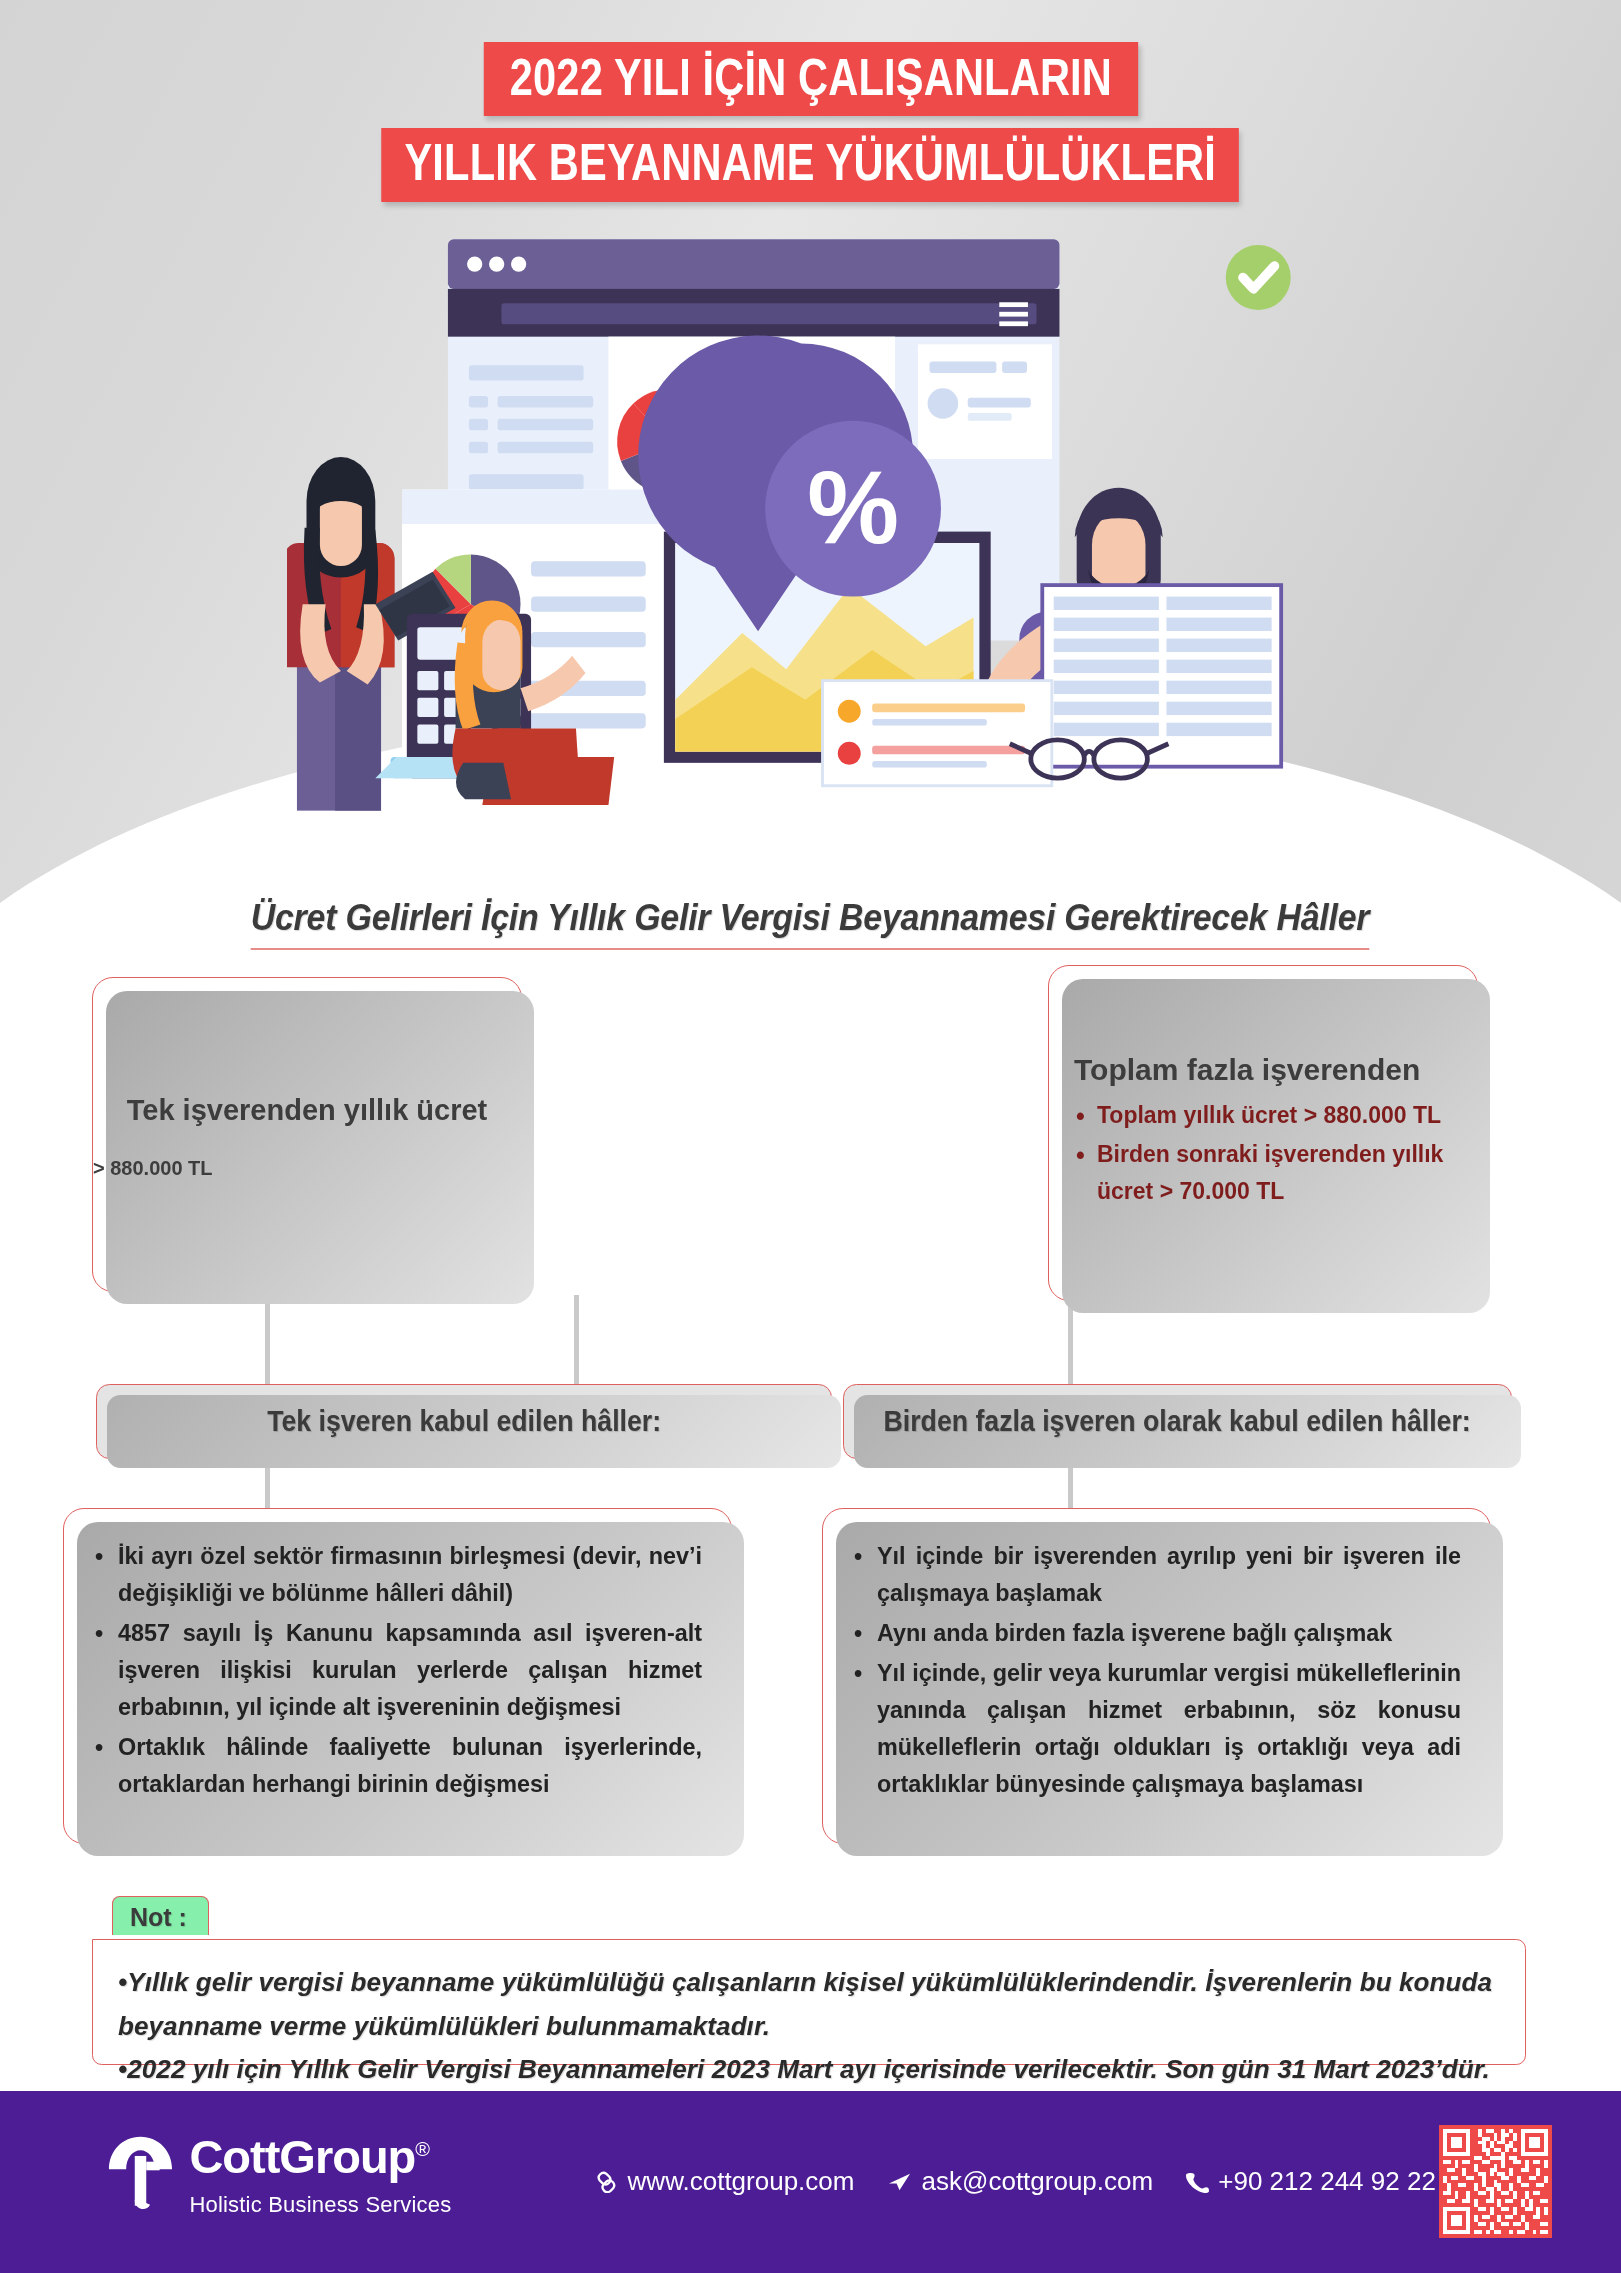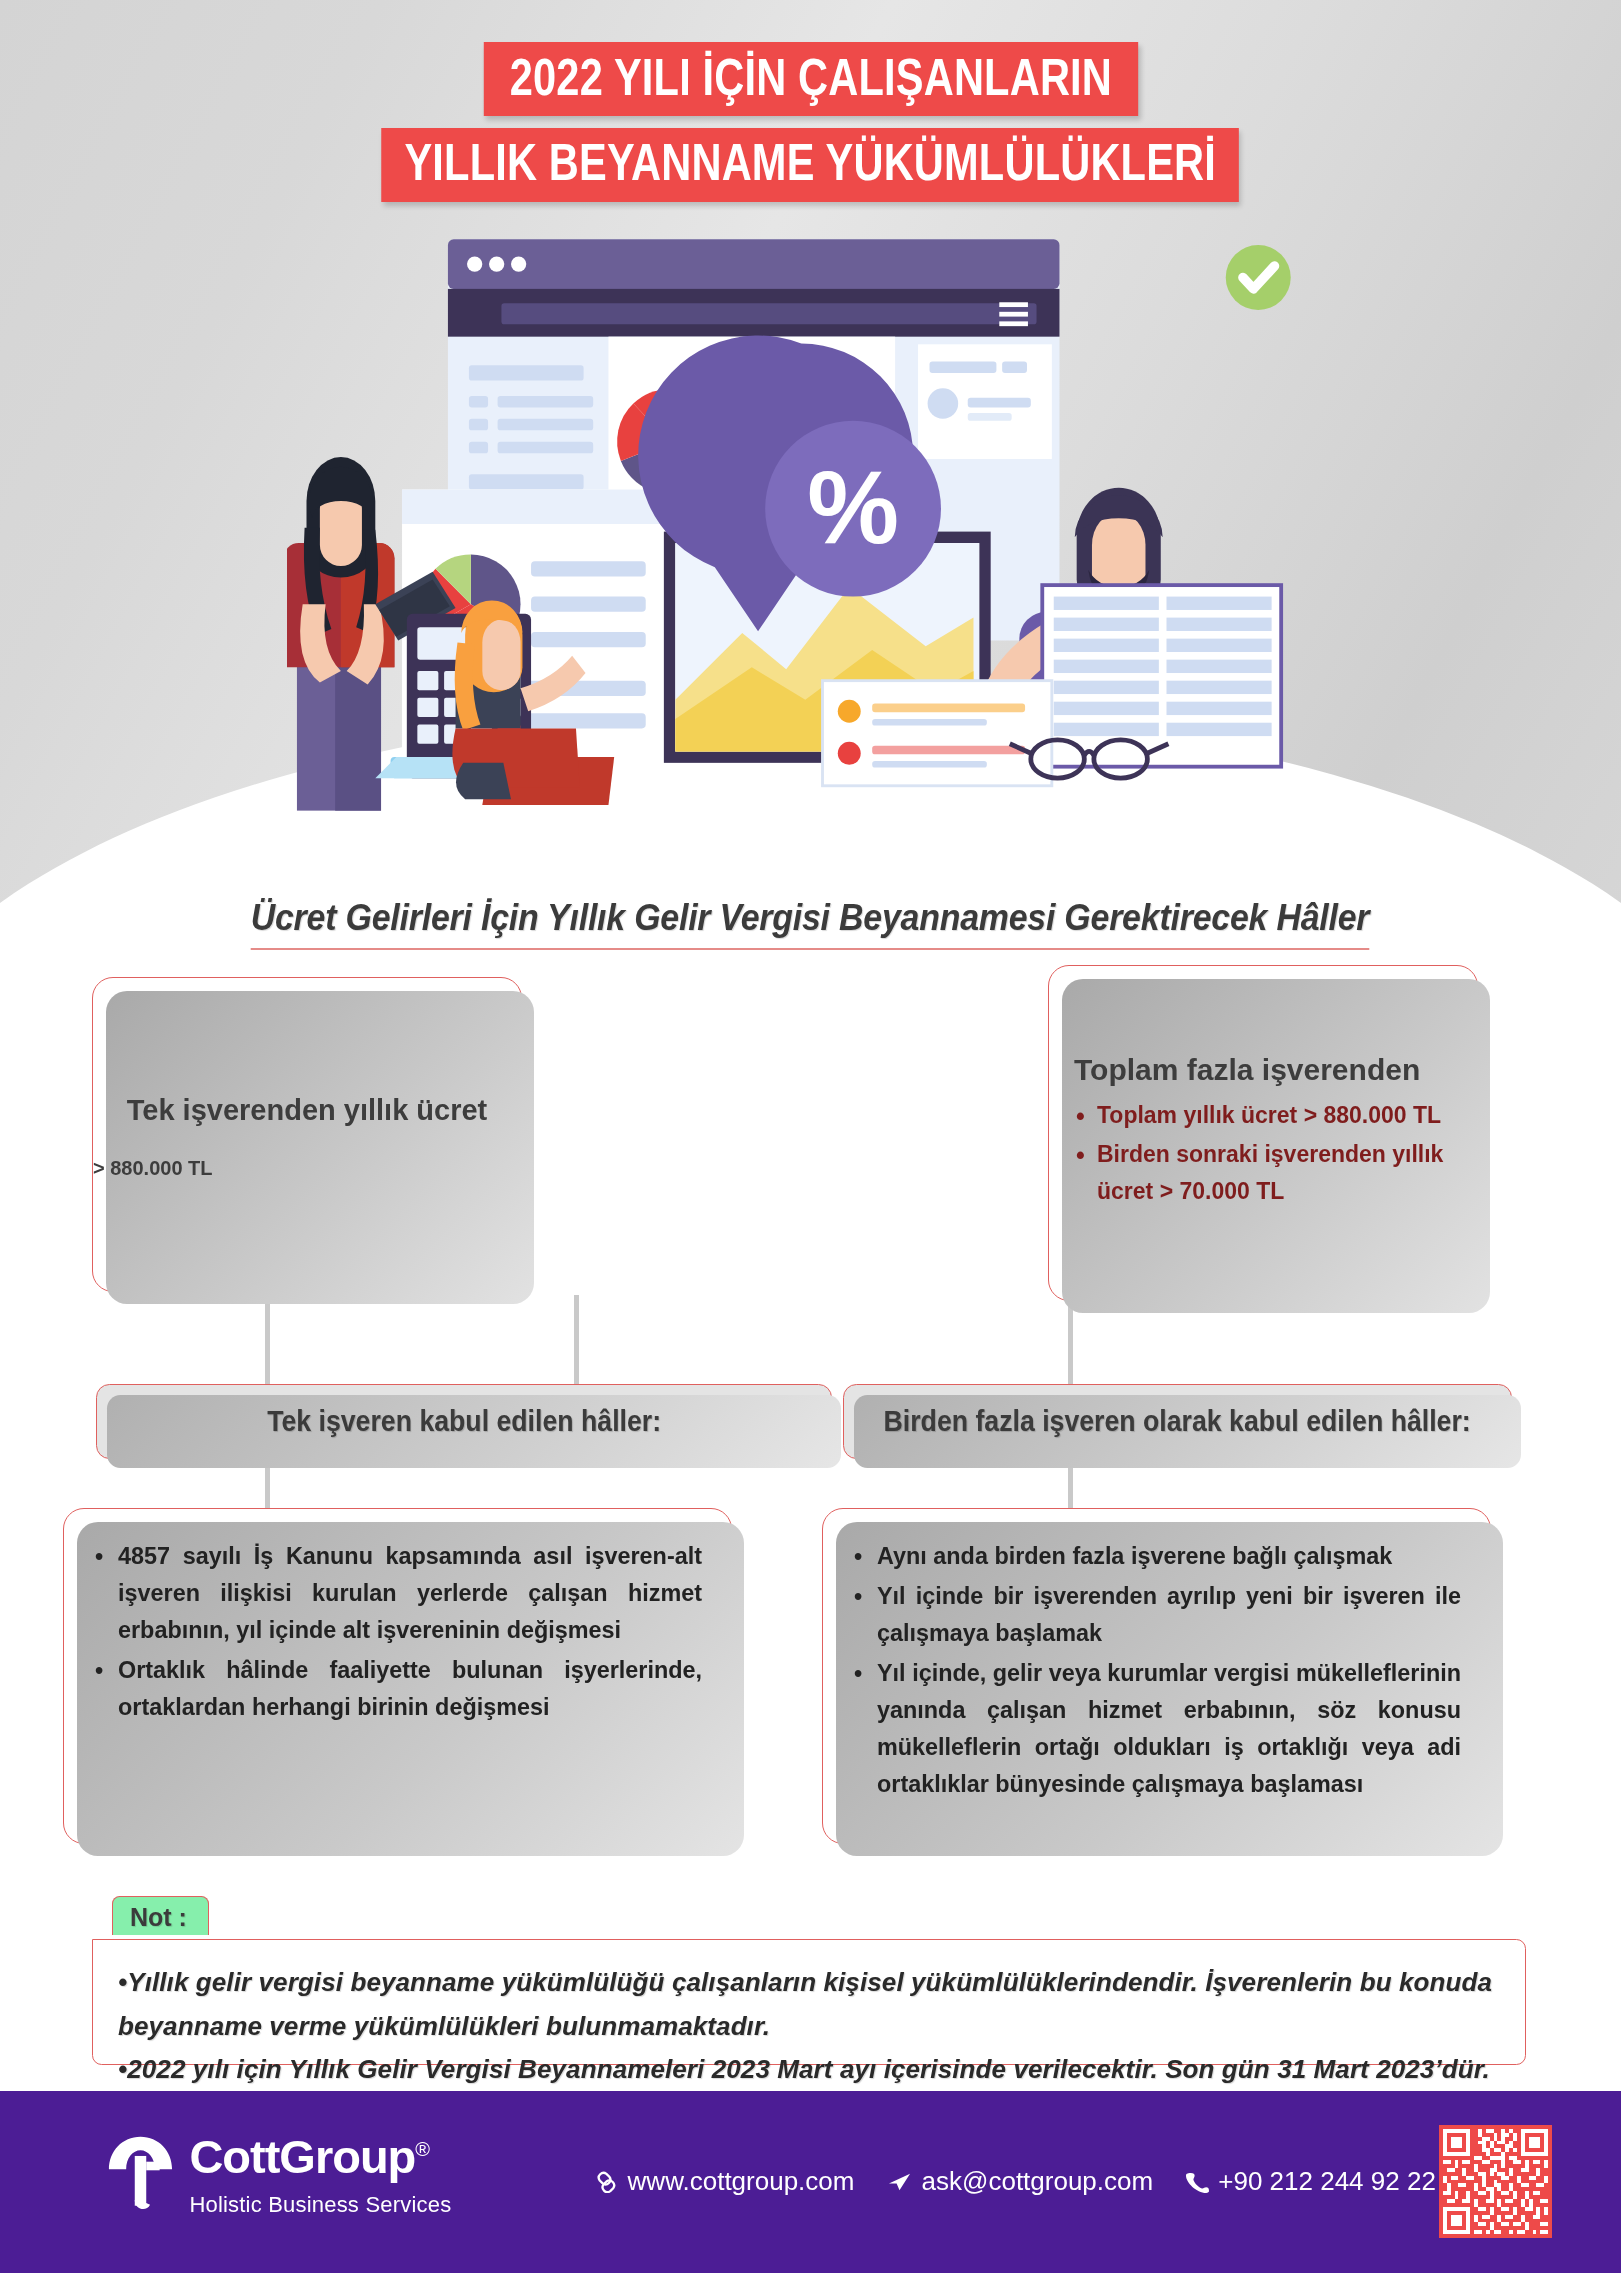--- a/index.html
+++ b/index.html
@@ -397,29 +397,30 @@
 
   <div class="gbar" style="left:96px; top:1384px; width:736px; height:75px;">
     <span class="gbar-label">Tek işveren kabul edilen hâller:</span>
   </div>
   <div class="gbar" style="left:843px; top:1384px; width:669px; height:75px;">
     <span class="gbar-label">Birden fazla işveren olarak kabul edilen hâller:</span>
   </div>
 
   <div class="tbox" style="left:63px; top:1508px; width:669px; height:336px;">
     <ul>
+      <li>İki ayrı özel sektör firmasının birleşmesi (devir, nev’i değişikliği ve bölünme hâlleri dâhil)</li>
       <li>4857 sayılı İş Kanunu kapsamında asıl işveren-alt işveren ilişkisi kurulan yerlerde çalışan hizmet erbabının, yıl içinde alt işvereninin değişmesi</li>
       <li>Ortaklık hâlinde faaliyette bulunan işyerlerinde, ortaklardan herhangi birinin değişmesi</li>
     </ul>
   </div>
 
   <div class="tbox" style="left:822px; top:1508px; width:669px; height:336px;">
     <ul>
+      <li>Yıl içinde bir işverenden ayrılıp yeni bir işveren ile çalışmaya başlamak</li>
       <li>Aynı anda birden fazla işverene bağlı çalışmak</li>
-      <li>Yıl içinde bir işverenden ayrılıp yeni bir işveren ile çalışmaya başlamak</li>
       <li>Yıl içinde, gelir veya kurumlar vergisi mükelleflerinin yanında çalışan hizmet erbabının, söz konusu mükelleflerin ortağı oldukları iş ortaklığı veya adi ortaklıklar bünyesinde çalışmaya başlaması</li>
     </ul>
   </div>
 
   <div class="not-tab" style="left:92px; top:1896px;">
     <span>Not :</span>
   </div>
   <div class="not-box" style="left:92px; top:1939px; width:1434px; height:126px;">
     <div class="not-line">•Yıllık gelir vergisi beyanname yükümlülüğü çalışanların kişisel yükümlülüklerindendir. İşverenlerin bu konuda beyanname verme yükümlülükleri bulunmamaktadır.</div>
     <div class="not-line">•2022 yılı için Yıllık Gelir Vergisi Beyannameleri 2023 Mart ayı içerisinde verilecektir. Son gün 31 Mart 2023’dür.</div>

